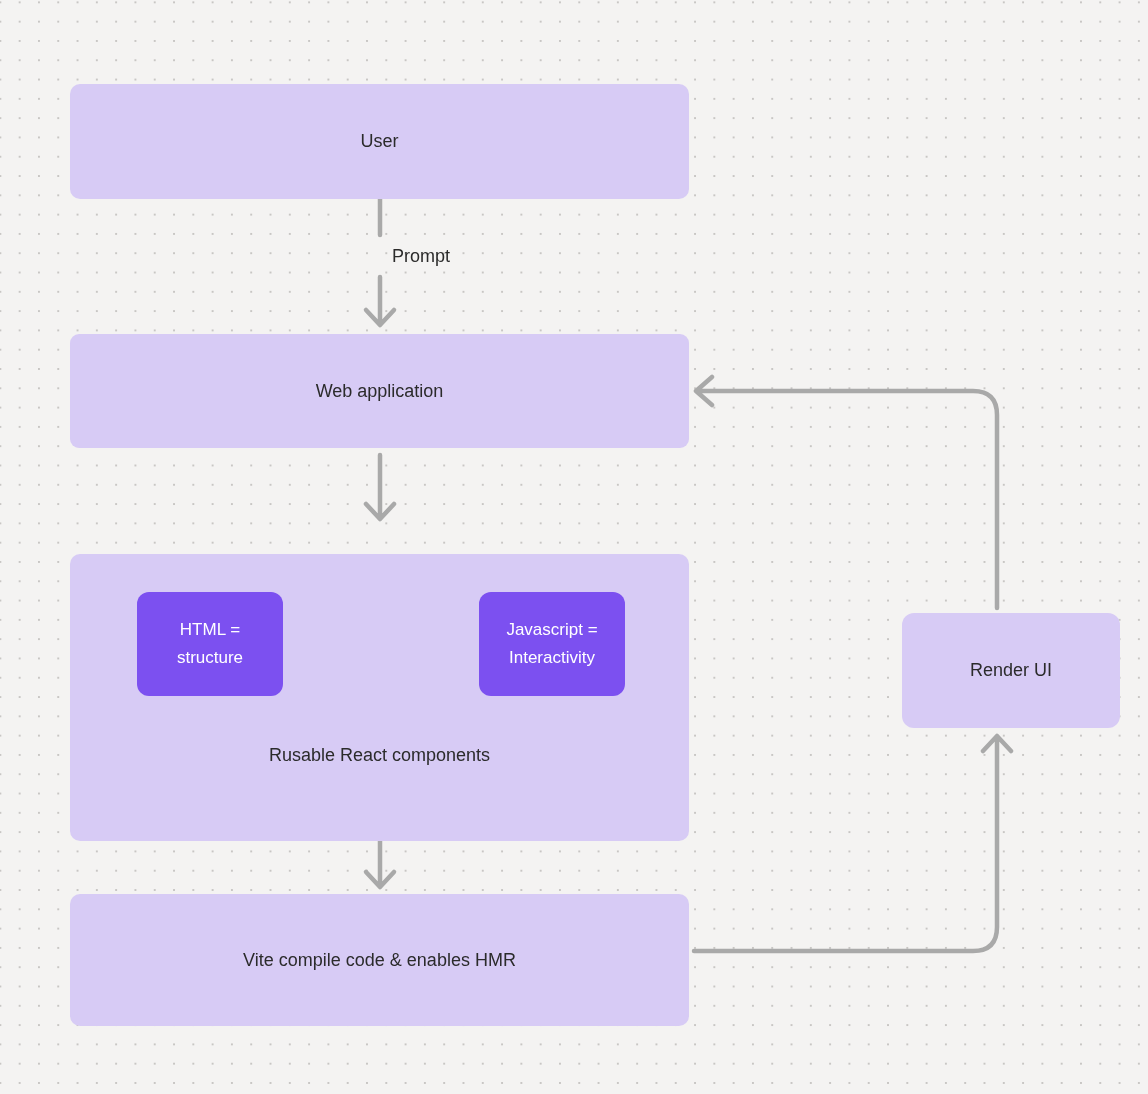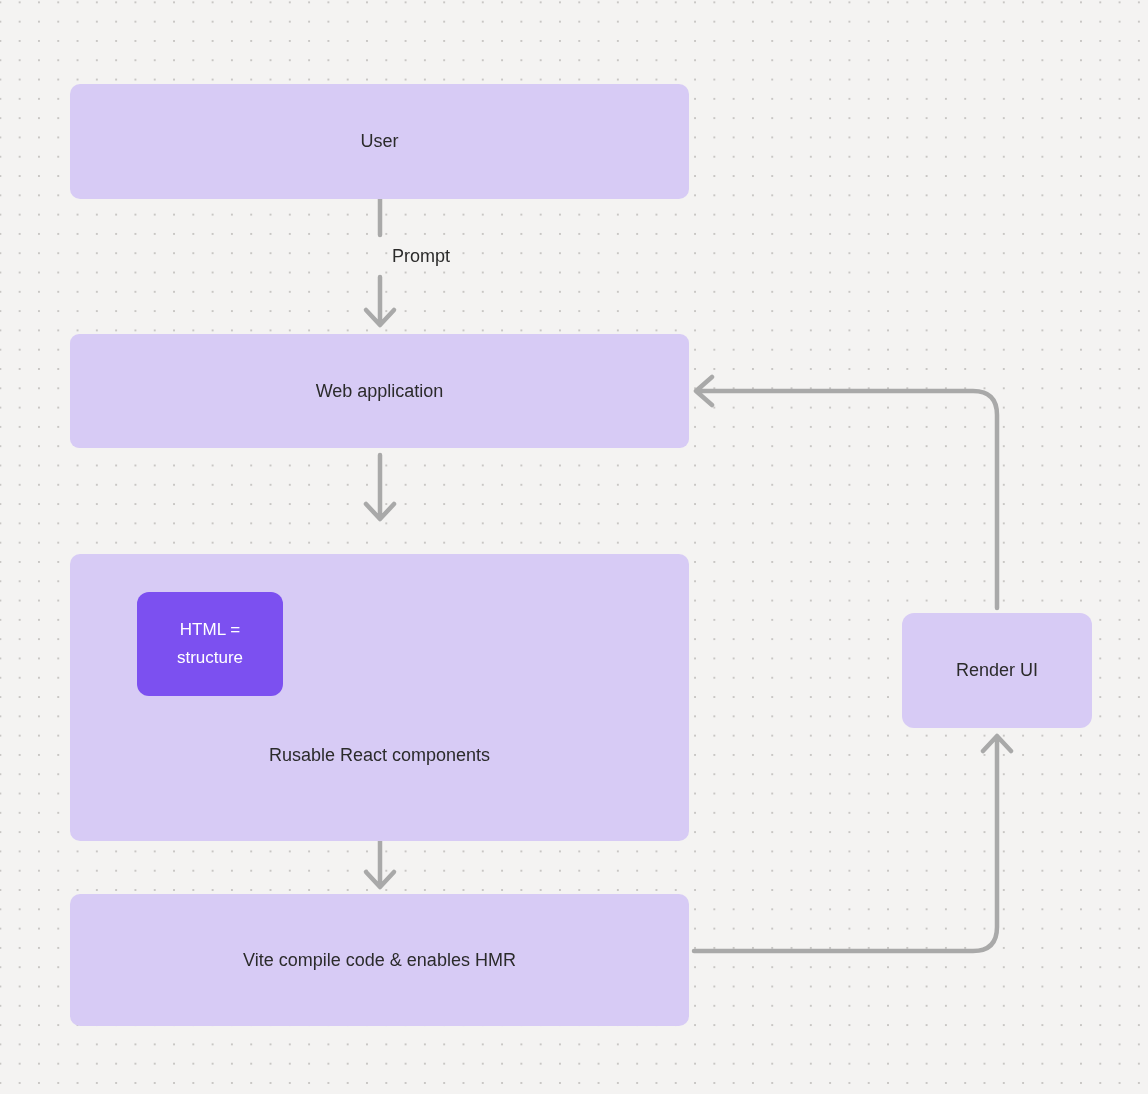--- a/index.html
+++ b/index.html
@@ -103,24 +103,27 @@
   <div class="edge-label">Prompt</div>
 
   <div class="node node-light" style="left:70px; top:334px; width:619px; height:114px;border-radius:9px;">
     <span>Web application</span>
   </div>
 
   <div class="node node-light" style="left:70px; top:528px; width:619px; height:287px;margin-top:26px;">
     <div class="chip" style="left:67px;">
       <span>HTML = structure</span>
     </div>
+    <div class="chip" style="left:409px;">
+      <span>Javascript = Interactivity</span>
+    </div>
     <div class="group-caption">Rusable React components</div>
   </div>
 
   <div class="node node-light" style="left:70px; top:894px; width:619px; height:132px;">
     <span>Vite compile code &amp; enables HMR</span>
   </div>
 
-  <div class="node node-light" style="left:902px; top:613px; width:190px; height:115px; border-radius:12px;">
+  <div class="node node-light" style="left:902px; top:613px; width:218px; height:115px; border-radius:12px;">
     <span>Render UI</span>
   </div>
 
 </div>
 
 </body></html>

